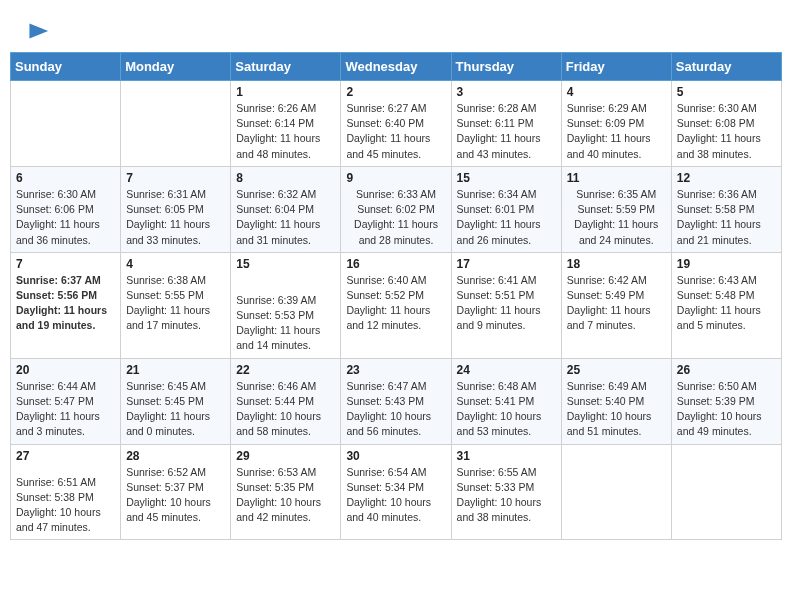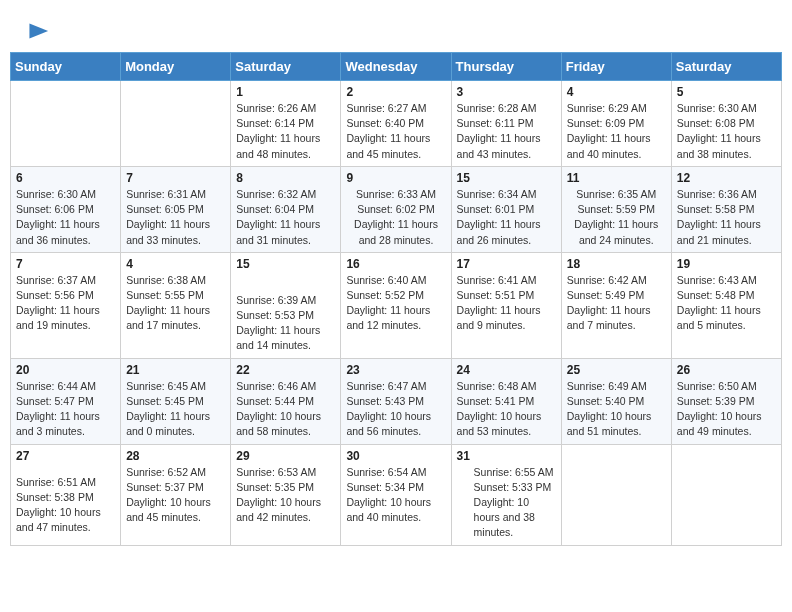--- a/index.html
+++ b/index.html
@@ -199,21 +199,21 @@
         <td>
           <span class="day-num">12</span>
           <div class="day-info" style="white-space: pre-line;">Sunrise: 6:36 AM
 Sunset: 5:58 PM
 Daylight: 11 hours and 21 minutes.</div>
         </td>
       </tr>
       <tr>
         <td>
           <span class="day-num">7</span>
-          <div class="day-info" style="white-space: pre-line;">Sunrise: 6:37 AM
+          <div class="day-info" style="white-space: pre-line; font-weight: bold;">Sunrise: 6:37 AM
 Sunset: 5:56 PM
 Daylight: 11 hours and 19 minutes.</div>
         </td>
         <td>
           <span class="day-num">4</span>
           <div class="day-info" style="white-space: pre-line;">Sunrise: 6:38 AM
 Sunset: 5:55 PM
 Daylight: 11 hours and 17 minutes.</div>
         </td>
         <td>
@@ -311,21 +311,21 @@
 Daylight: 10 hours and 42 minutes.</div>
         </td>
         <td>
           <span class="day-num">30</span>
           <div class="day-info" style="white-space: pre-line;">Sunrise: 6:54 AM
 Sunset: 5:34 PM
 Daylight: 10 hours and 40 minutes.</div>
         </td>
         <td>
           <span class="day-num">31</span>
-          <div class="day-info" style="white-space: pre-line; margin-left: 17px;">Sunrise: 6:55 AM
+          <div class="day-info" style="white-space: pre-line;">Sunrise: 6:55 AM
 Sunset: 5:33 PM
 Daylight: 10 hours and 38 minutes.</div>
         </td>
         <td class="empty-cell"></td>
         <td class="empty-cell"></td>
       </tr>
     </tbody>
 </table>
 
 </body></html>

